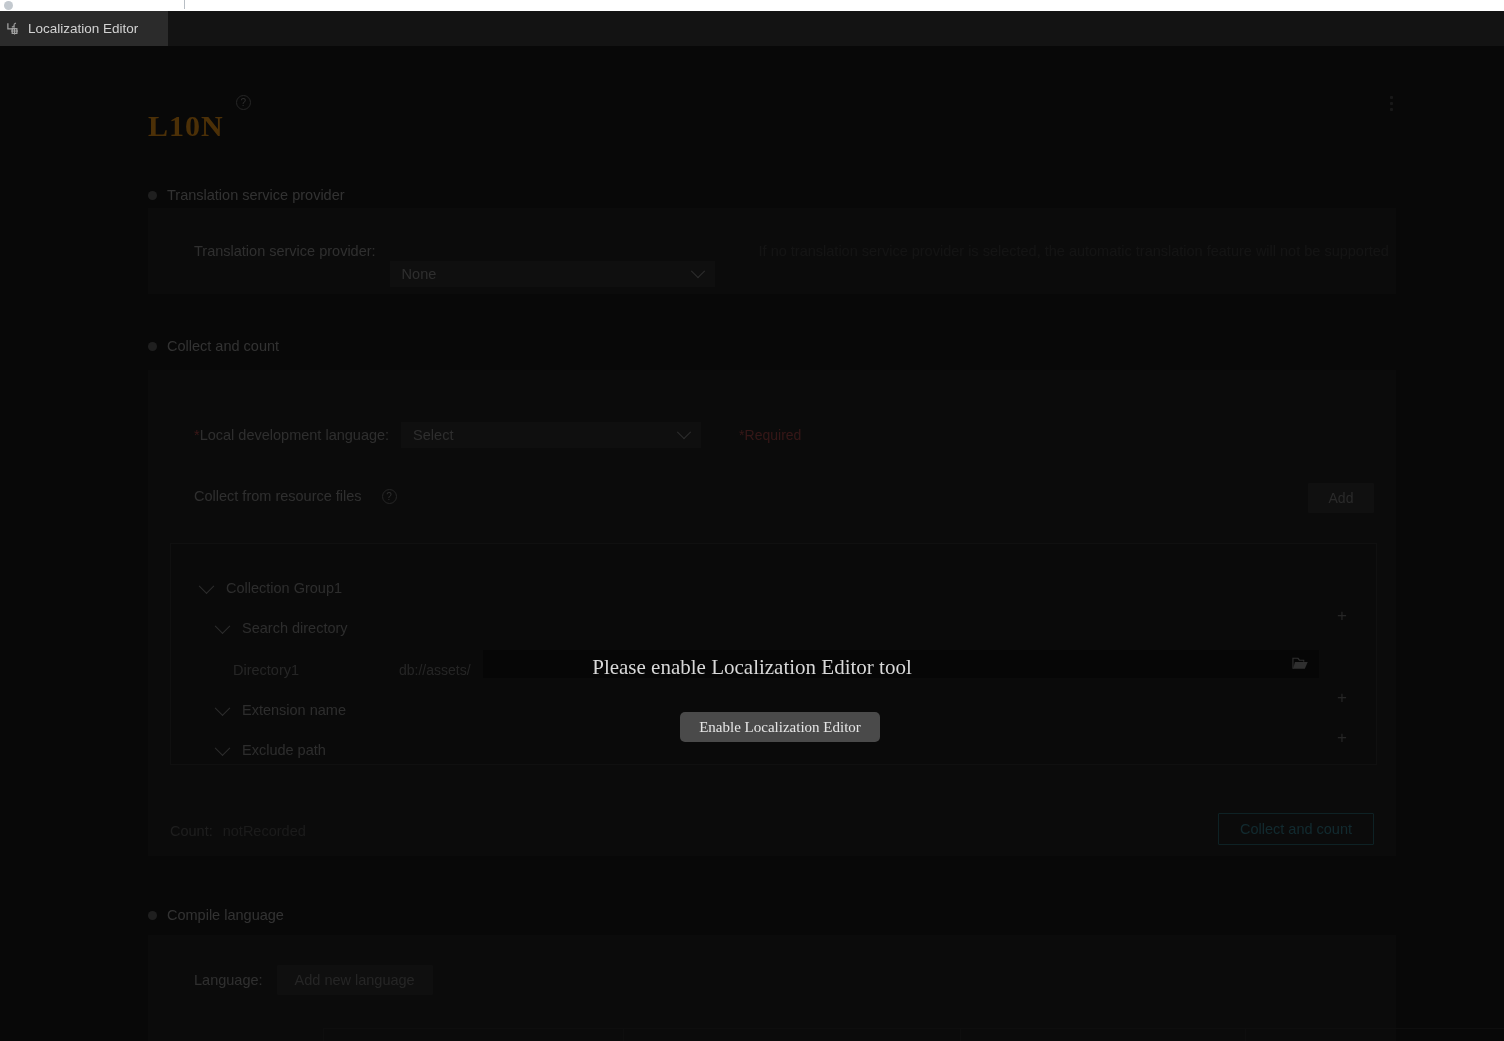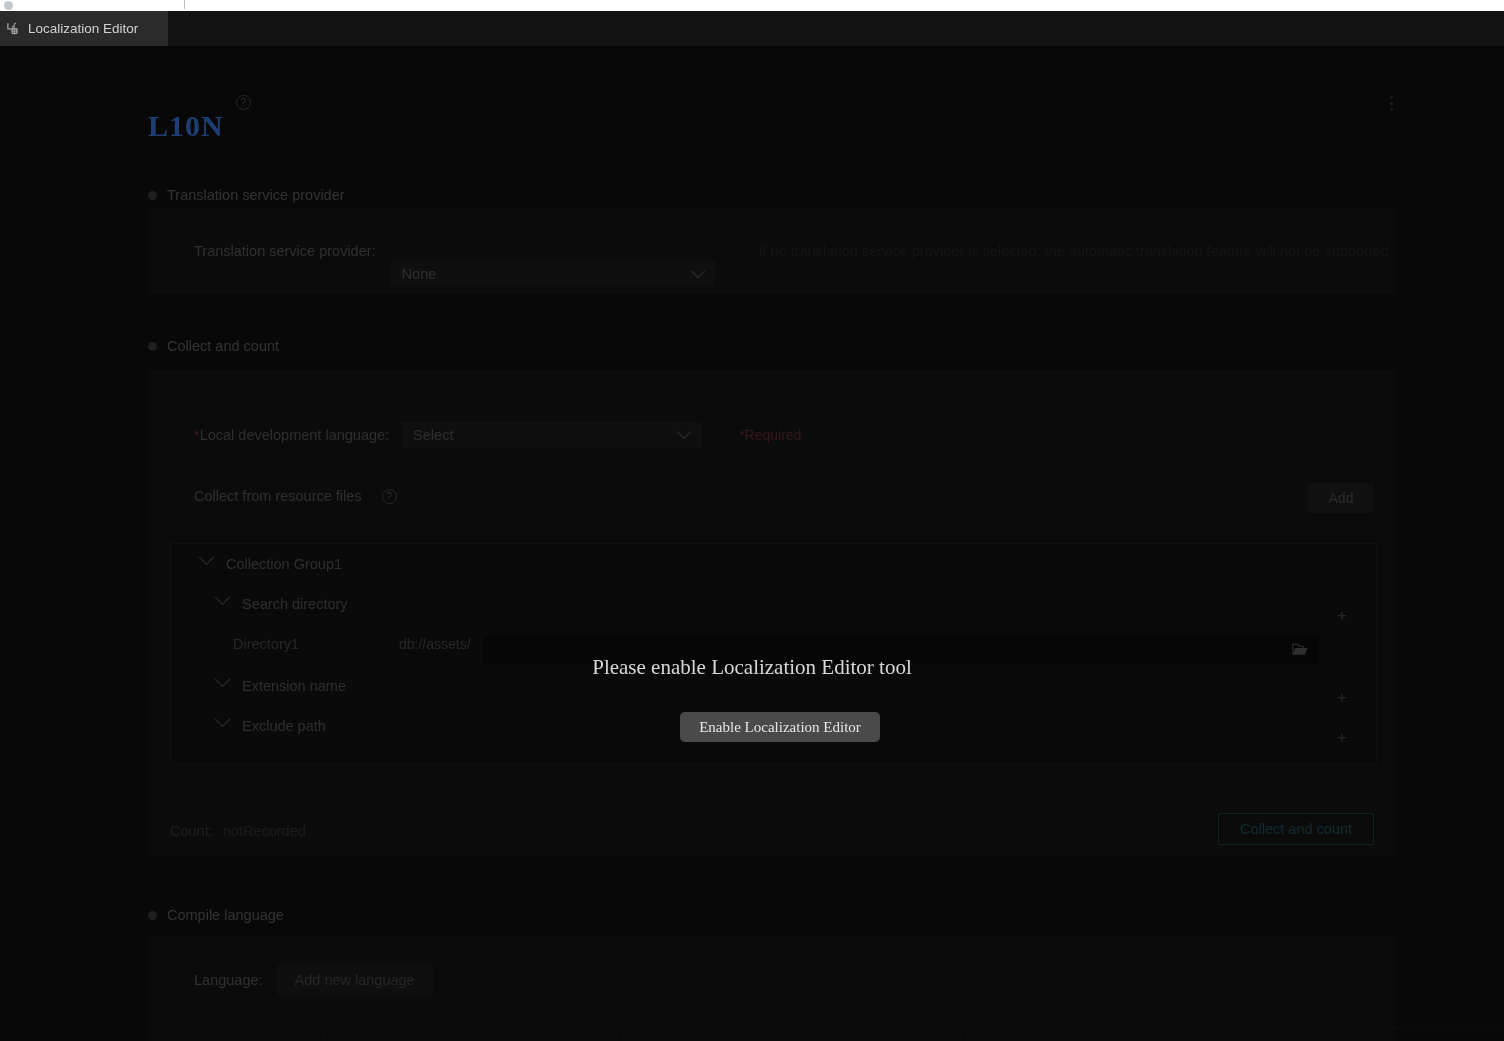--- a/index.html
+++ b/index.html
@@ -85,21 +85,21 @@
     width: 1248px;
     height: 40px;
     display: flex;
     align-items: center;
   }
   .l10n-title {
     font-family: "Liberation Serif", serif;
     font-size: 30px;
     font-weight: bold;
     letter-spacing: 1px;
-    color: #3b82f6;
+    color: #a16207;
     margin-top: 48px;
   }
   .help-circle {
     width: 15px; height: 15px;
     border: 1px solid #4a4a4a;
     border-radius: 50%;
     color: #5d5d5d;
     font-size: 10px;
     line-height: 14px;
     text-align: center;
@@ -214,21 +214,21 @@
     left: 170px;
     width: 1207px;
     border: 1px solid #1c1c1c;
     background: #0e0e0e;
     box-sizing: border-box;
   }
   .tree-row {
     position: relative;
     height: 40px;
     display: flex;
-    align-items: flex-start;
+    align-items: flex-end;
   }
   .caret {
     width: 10px; height: 10px;
     border-right: 1.6px solid #5a5a5a;
     border-bottom: 1.6px solid #5a5a5a;
     transform: rotate(45deg) translate(-3px,-3px);
     flex: 0 0 auto;
     margin-right: 14px;
   }
   .tree-label {

